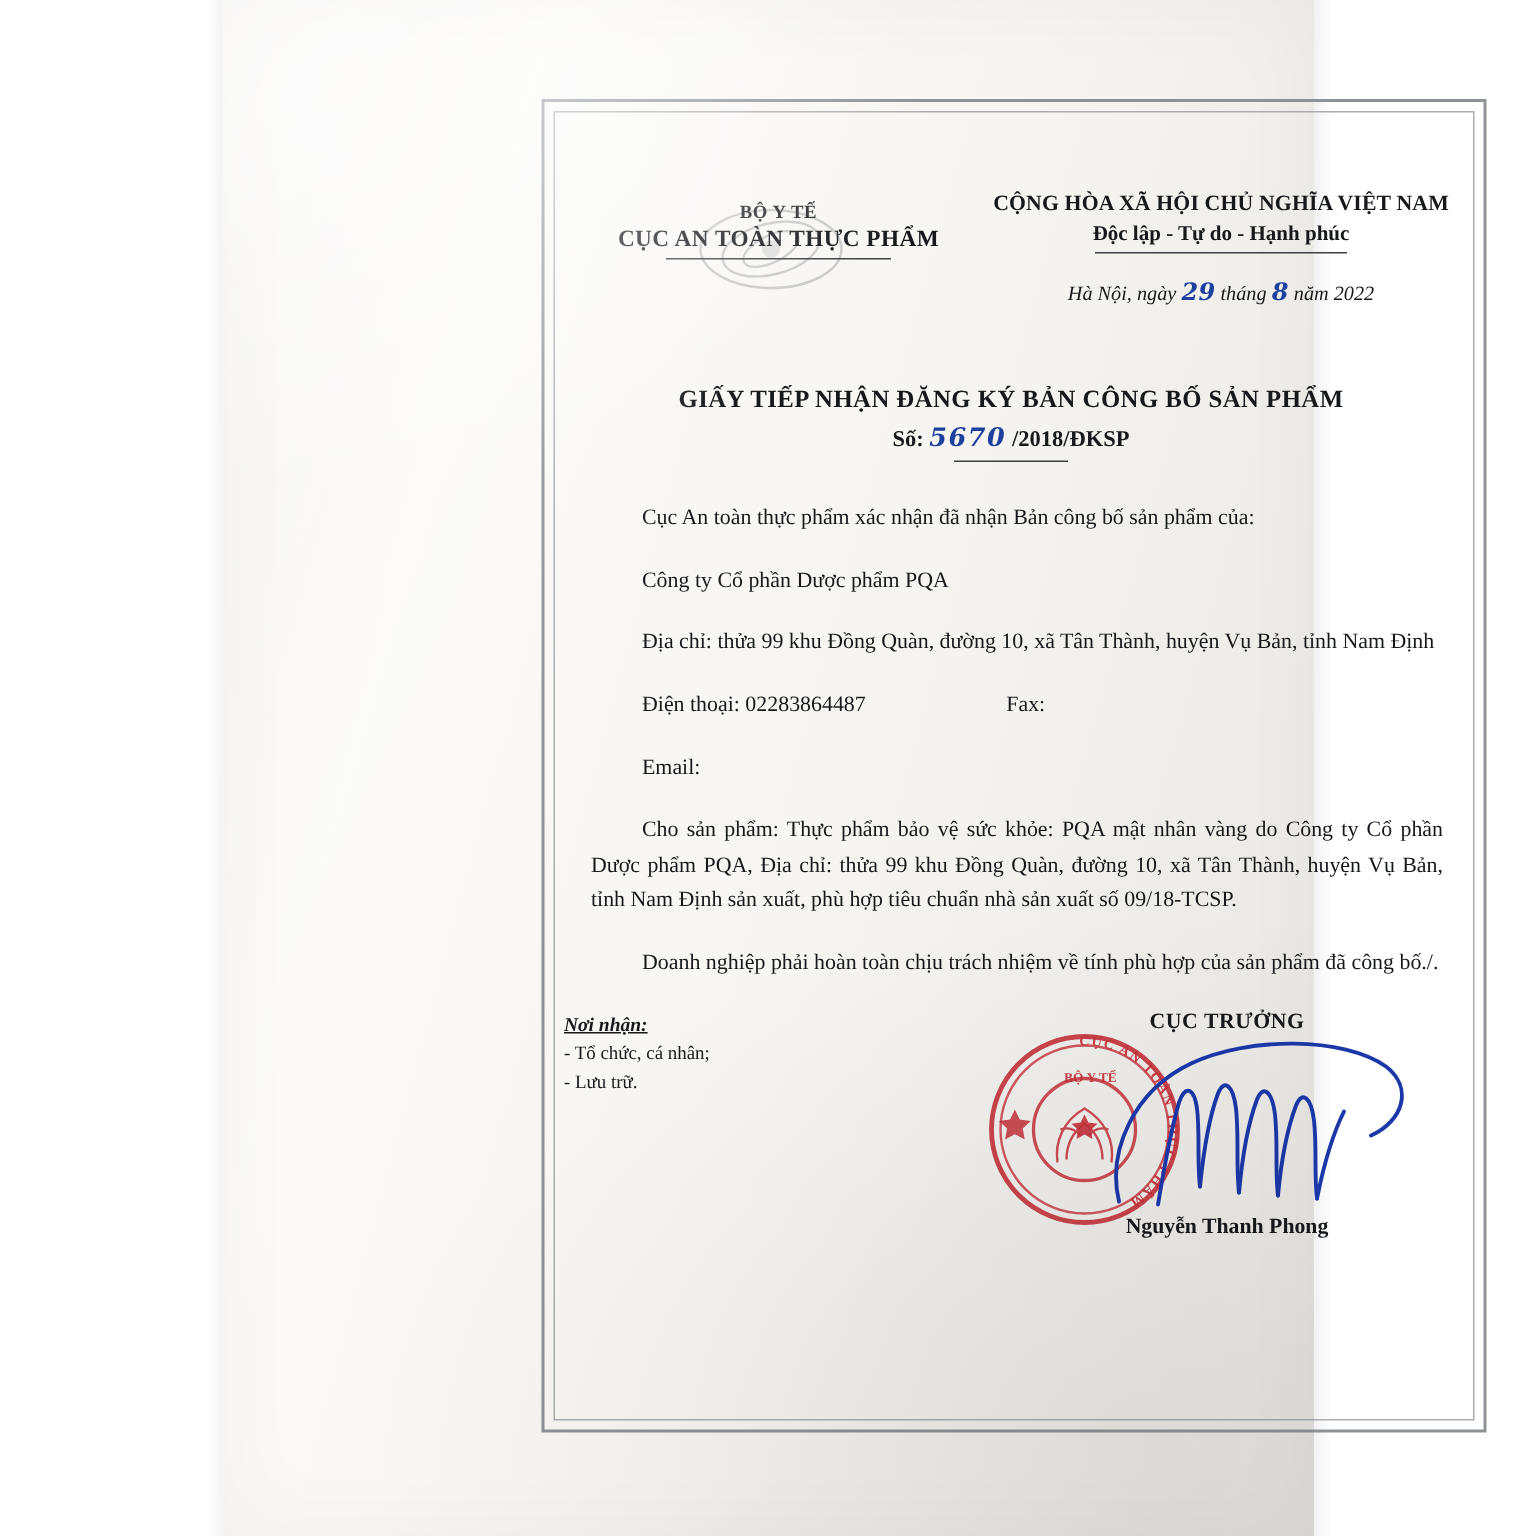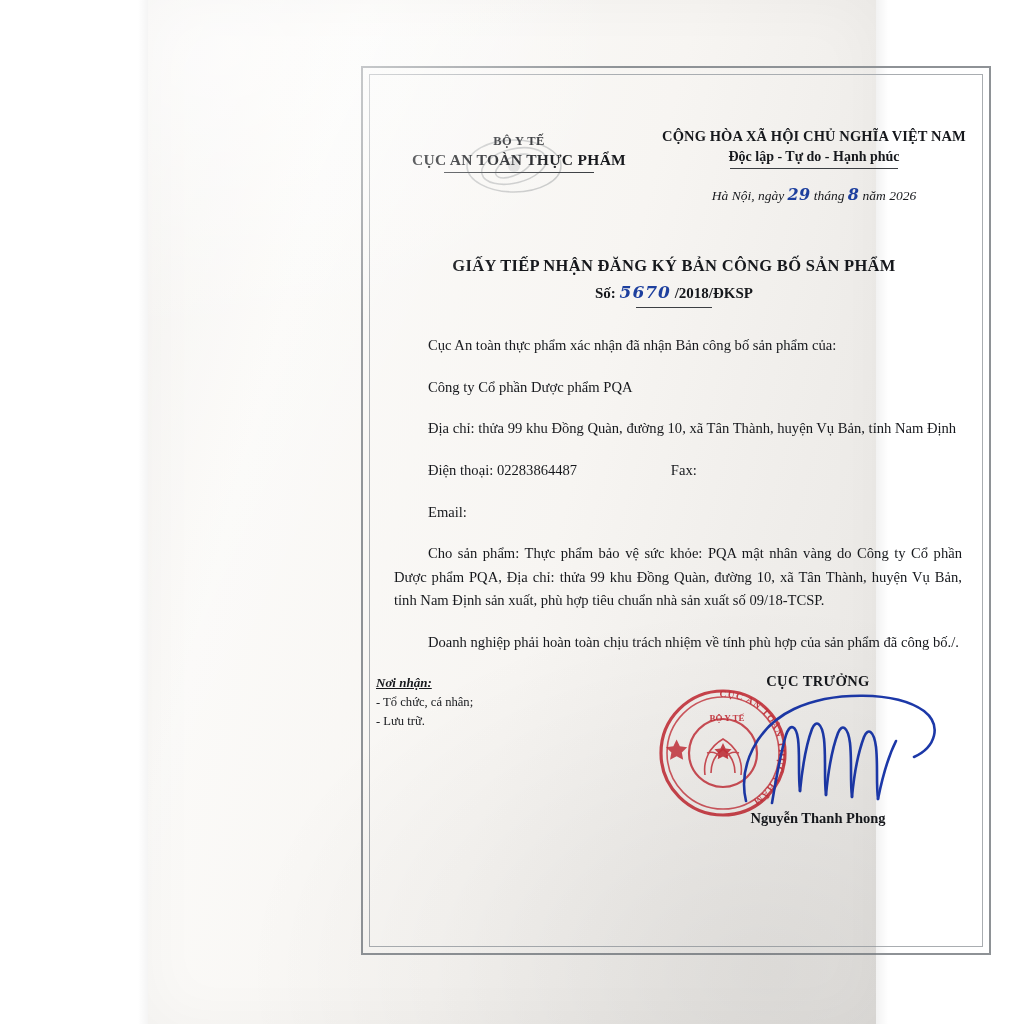--- a/index.html
+++ b/index.html
@@ -303,21 +303,21 @@
         <div class="hdr-right">
           <div class="nation">CỘNG HÒA XÃ HỘI CHỦ NGHĨA VIỆT NAM</div>
           <div class="motto">Độc lập - Tự do - Hạnh phúc</div>
           <div class="rule2"></div>
           <div class="dateline">
             <span>Hà Nội, ngày</span>
             <span class="hw">29</span>
             <span>tháng</span>
             <span class="hw">8</span>
             <span>năm</span>
-            <span>2026</span>
+            <span>2022</span>
           </div>
         </div>
       </div>
 
       <div class="title-block">
         <div class="doc-title">GIẤY TIẾP NHẬN ĐĂNG KÝ BẢN CÔNG BỐ SẢN PHẨM</div>
         <div class="doc-number">
           <span>Số:</span>
           <span class="hw-num">5670</span>
           <span>/2018/ĐKSP</span>

